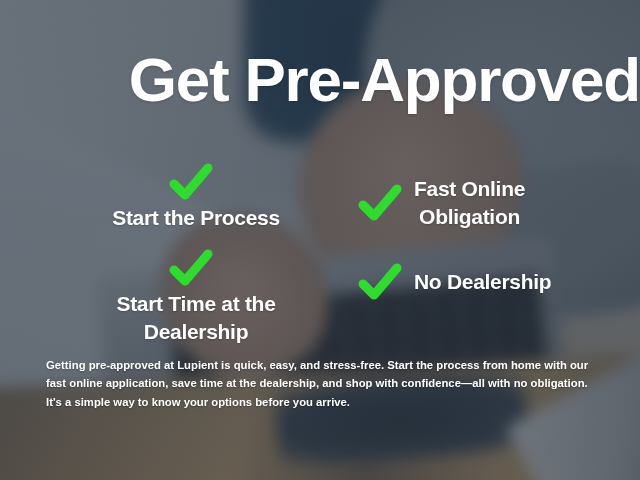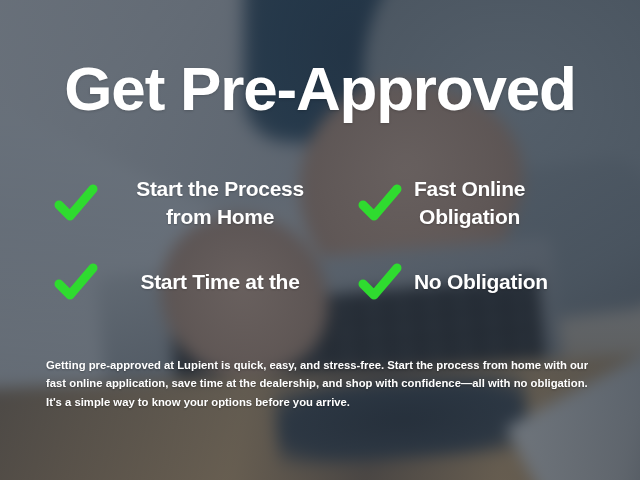--- a/index.html
+++ b/index.html
@@ -124,45 +124,44 @@
   
   .content {
     position: absolute; inset: 0;
     color: #ffffff;
   }
 
   .headline {
     position: absolute;
     top: 49px;
     left: 0; right: 0;
-    text-align: center;
+    text-align: right;
     font-size: 62px;
     line-height: 1.0;
     font-weight: 700;
     letter-spacing: -1.2px;
     color: #ffffff;
     text-shadow: 0 1px 3px rgba(0,0,0,0.18);
-    margin-top: 9px;
   }
 
   .features {
     position: absolute;
     top: 160px;
     left: 0;
     width: 640px;
     display: grid;
     grid-template-columns: 340px 300px;
     grid-template-rows: 86px 72px;
   }
 
   .feature {
     display: flex;
     align-items: center;
   }
-  .feature.col-left  { padding-left: 52px; }
+  .feature.col-left  { padding-left: 52px; flex-direction: column; }
   .feature.col-right { padding-left: 16px; }
 
   .check-icon {
     flex: 0 0 auto;
     width: 48px;
     height: 44px;
     margin-right: 10px;
   }
   .check-icon svg { display: block; width: 48px; height: 44px; }
 
@@ -221,21 +220,20 @@
     <div class="features">
 
       <div class="feature col-left">
         <span class="check-icon">
           <svg viewBox="0 0 48 44" aria-hidden="true">
             <path d="M7 24 L18 35 L41 8" fill="none" stroke="#2fdb2f" stroke-width="9" stroke-linecap="round" stroke-linejoin="round"></path>
           </svg>
         </span>
         <span class="feature-label">
           <span>Start the Process</span><br>
-          <span>from Home</span>
         </span>
       </div>
 
       <div class="feature col-right">
         <span class="check-icon">
           <svg viewBox="0 0 48 44" aria-hidden="true">
             <path d="M7 24 L18 35 L41 8" fill="none" stroke="#2fdb2f" stroke-width="9" stroke-linecap="round" stroke-linejoin="round"></path>
           </svg>
         </span>
         <span class="feature-label">
@@ -245,31 +243,32 @@
       </div>
 
       <div class="feature col-left">
         <span class="check-icon">
           <svg viewBox="0 0 48 44" aria-hidden="true">
             <path d="M7 24 L18 35 L41 8" fill="none" stroke="#2fdb2f" stroke-width="9" stroke-linecap="round" stroke-linejoin="round"></path>
           </svg>
         </span>
         <span class="feature-label">
           <span>Start Time at the</span><br>
+          <span>Dealership</span>
         </span>
       </div>
 
       <div class="feature col-right">
         <span class="check-icon">
           <svg viewBox="0 0 48 44" aria-hidden="true">
             <path d="M7 24 L18 35 L41 8" fill="none" stroke="#2fdb2f" stroke-width="9" stroke-linecap="round" stroke-linejoin="round"></path>
           </svg>
         </span>
         <span class="feature-label">
-          <span>No Obligation</span>
+          <span>No Dealership</span>
         </span>
       </div>
 
     </div>
 
     <p class="description">Getting pre-approved at Lupient is quick, easy, and stress-free. Start the process from home with our fast online application, save time at the dealership, and shop with confidence—all with no obligation. It's a simple way to know your options before you arrive.</p>
 
   </div>
 </div>
 

